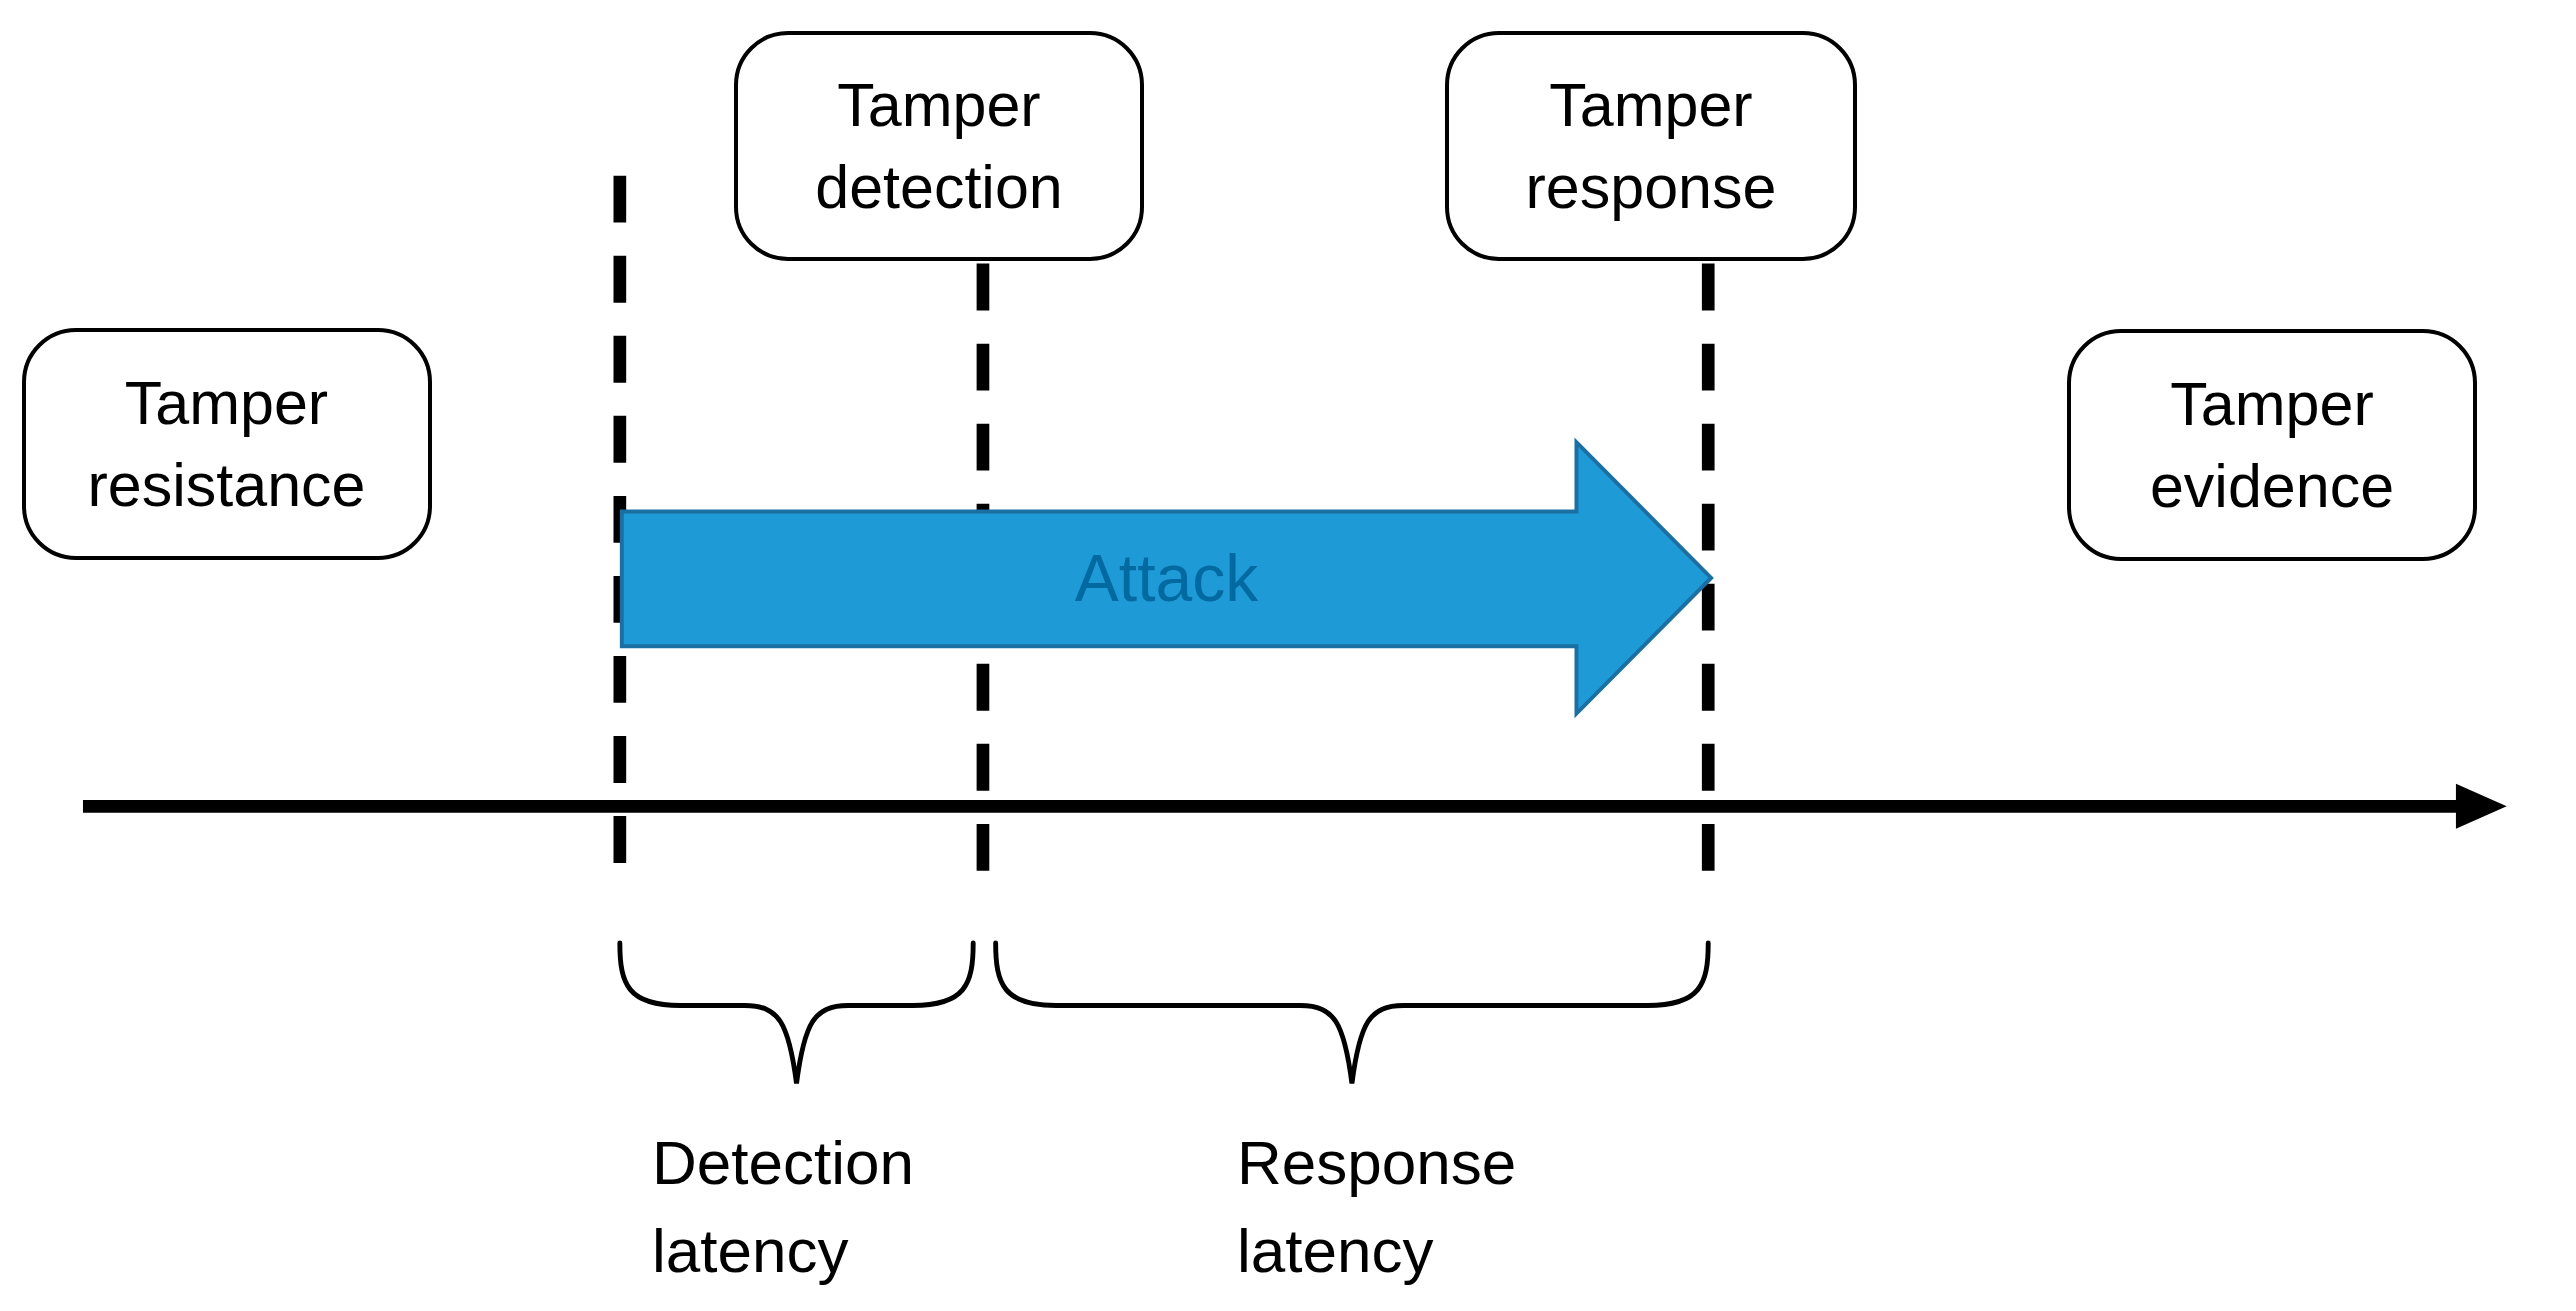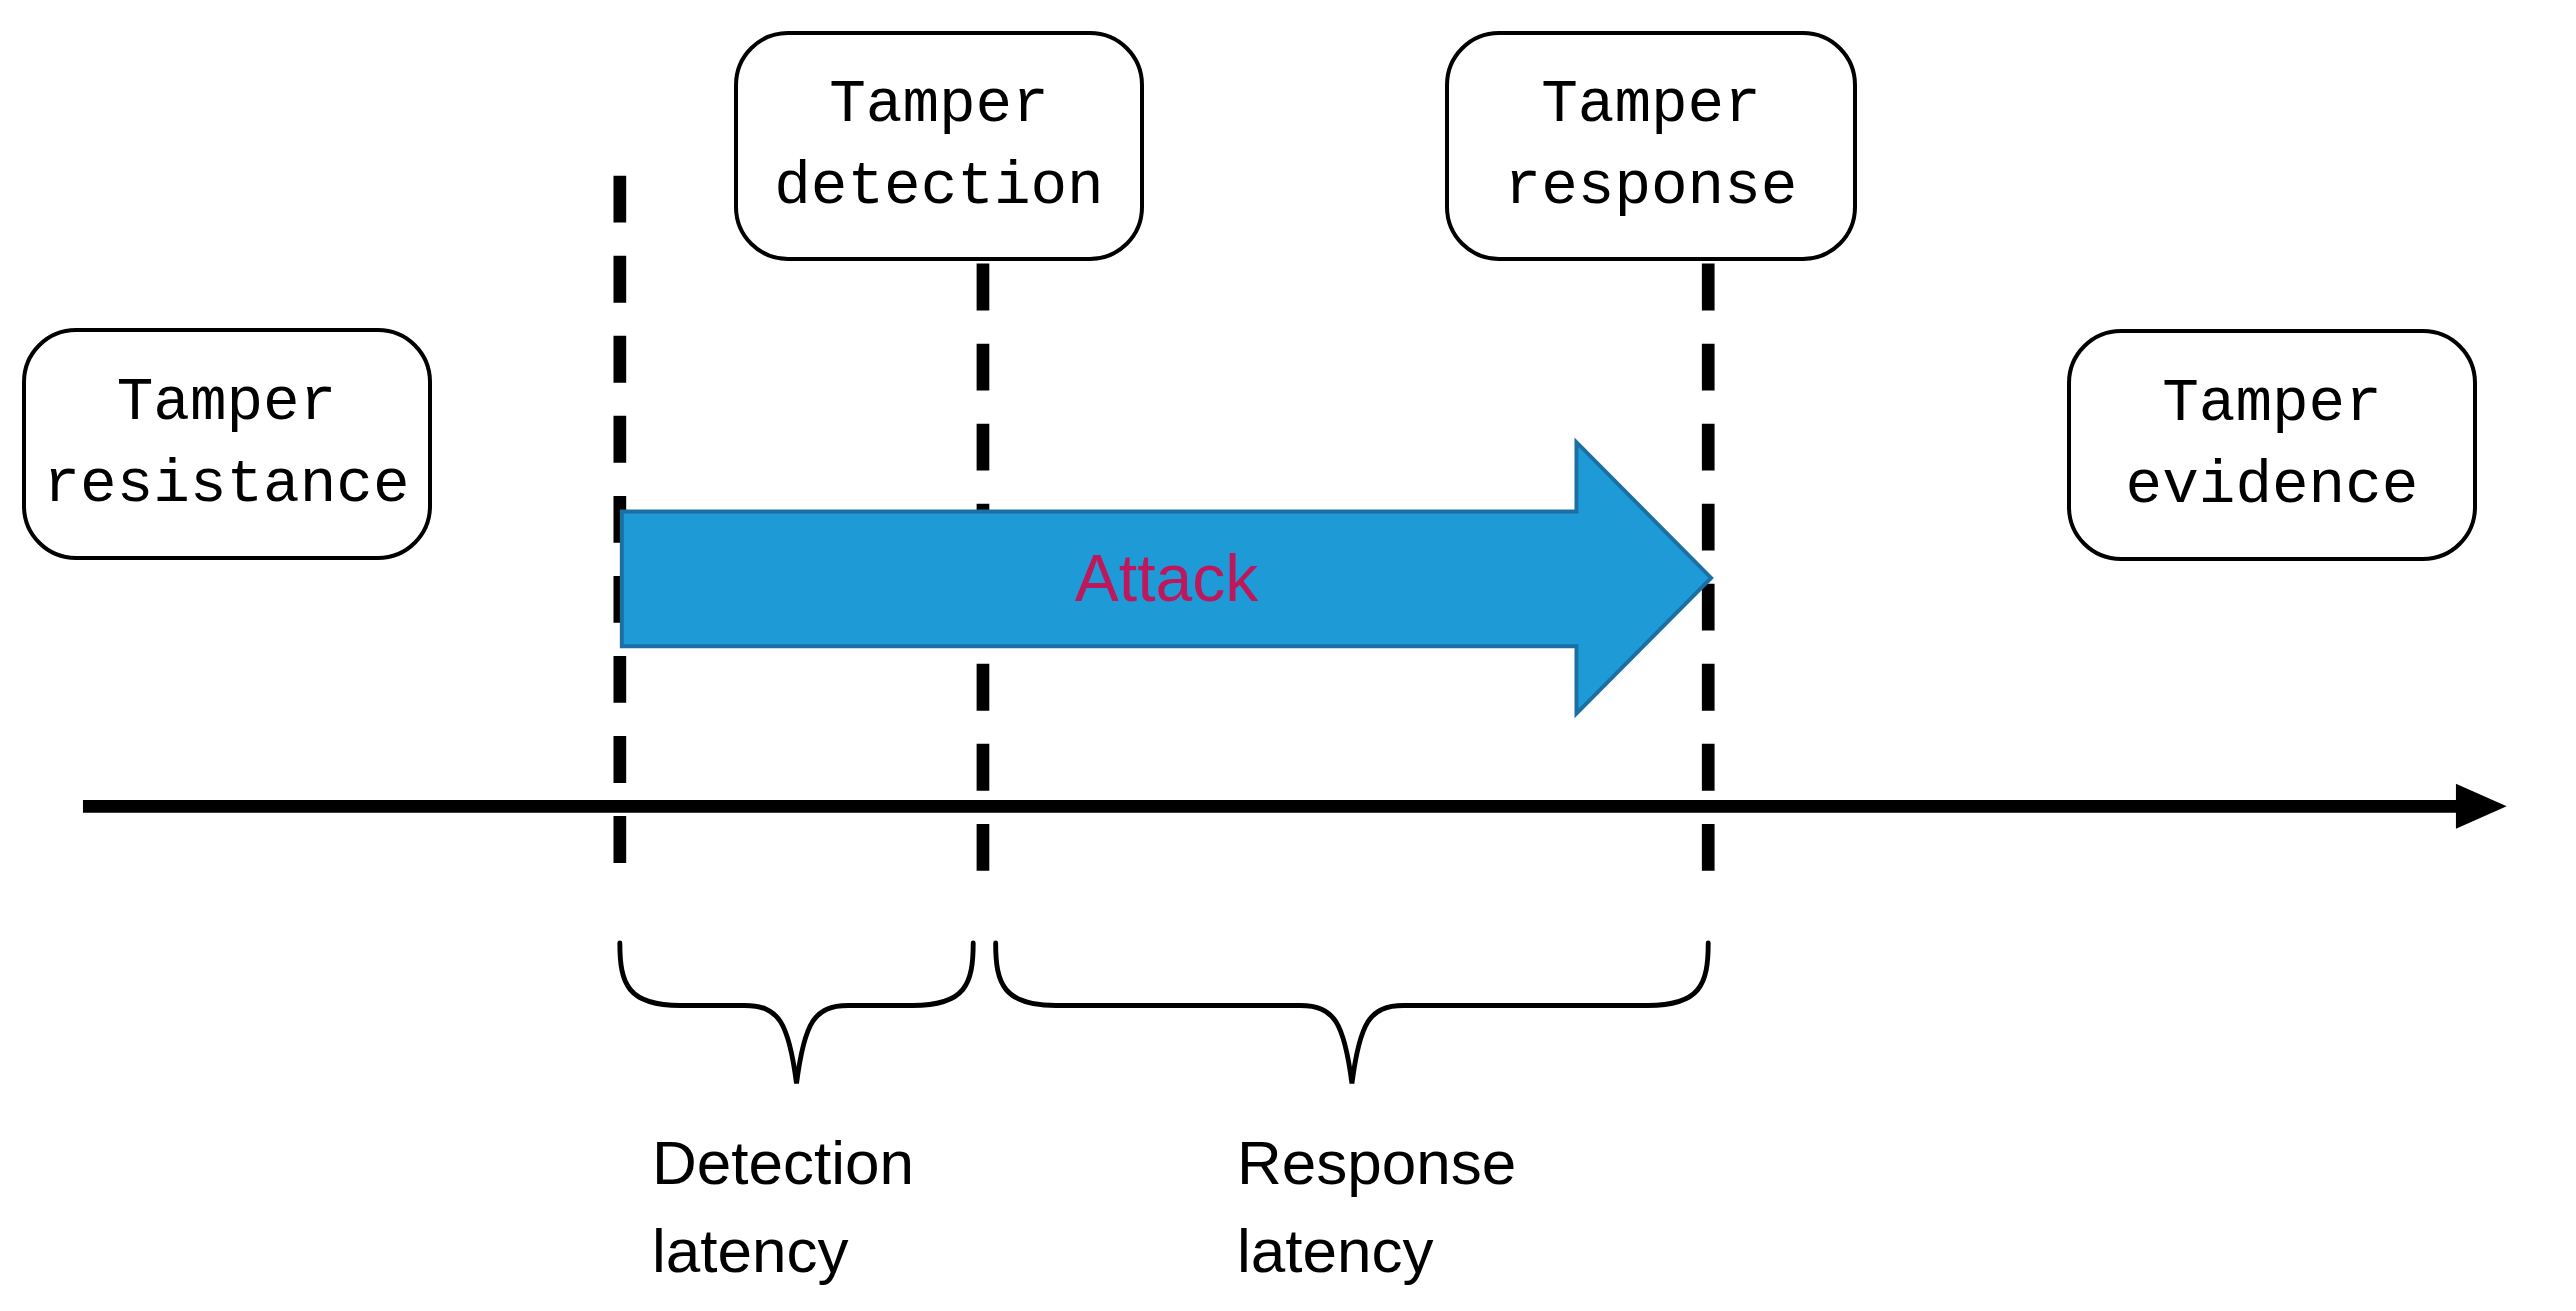--- a/index.html
+++ b/index.html
@@ -29,21 +29,20 @@
     background: #ffffff;
     border: 4.9px solid #000000;
     border-radius: 54px;
     display: flex;
     align-items: center;
     justify-content: center;
     text-align: center;
     white-space: pre-line;
     font-size: 61px;
     line-height: 82px;
-    font-family: Liberation Mono, monospace;
   }
   .box-resistance { left: 21.5px;   top: 328px; width: 410px; height: 232px; }
   .box-detection  { left: 734px;  top: 31px;  width: 410px; height: 230px; }
   .box-response   { left: 1445px; top: 31px;  width: 412px; height: 230px; }
   .box-evidence   { left: 2067px; top: 329px; width: 410px; height: 232px; }
 
   .dashed {
     stroke: #000000;
     stroke-width: 13;
     stroke-dasharray: 48 34;
@@ -64,21 +63,21 @@
   }
   .attack-label {
     position: absolute;
     left: 622px;
     top: 543px;
     width: 1089px;
     height: 70px;
     line-height: 70px;
     text-align: center;
     font-size: 66px;
-    color: #be185d;
+    color: #0369a1;
   }
   .time-label {
     position: absolute;
     left: 2294px;
     top: 865px;
     width: 244px;
     text-align: right;
     font-size: 70px;
     line-height: 74px;
   }

